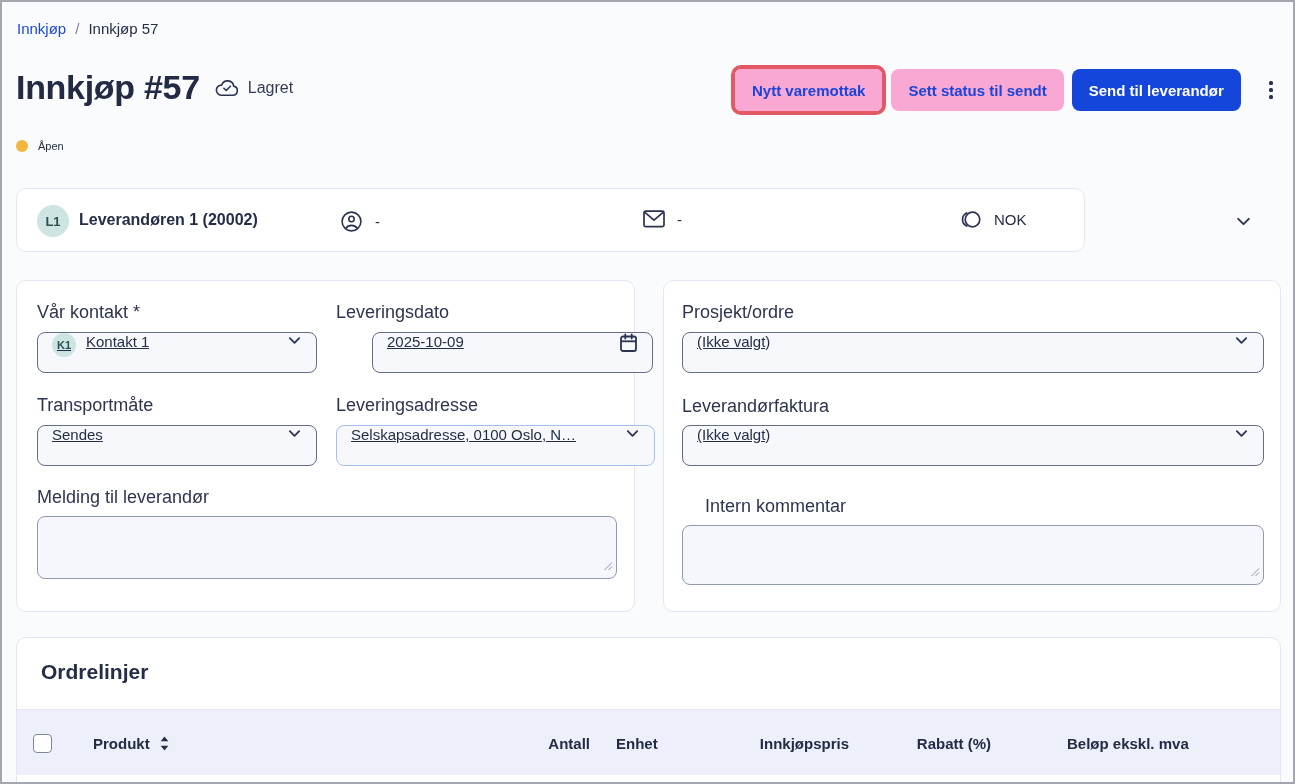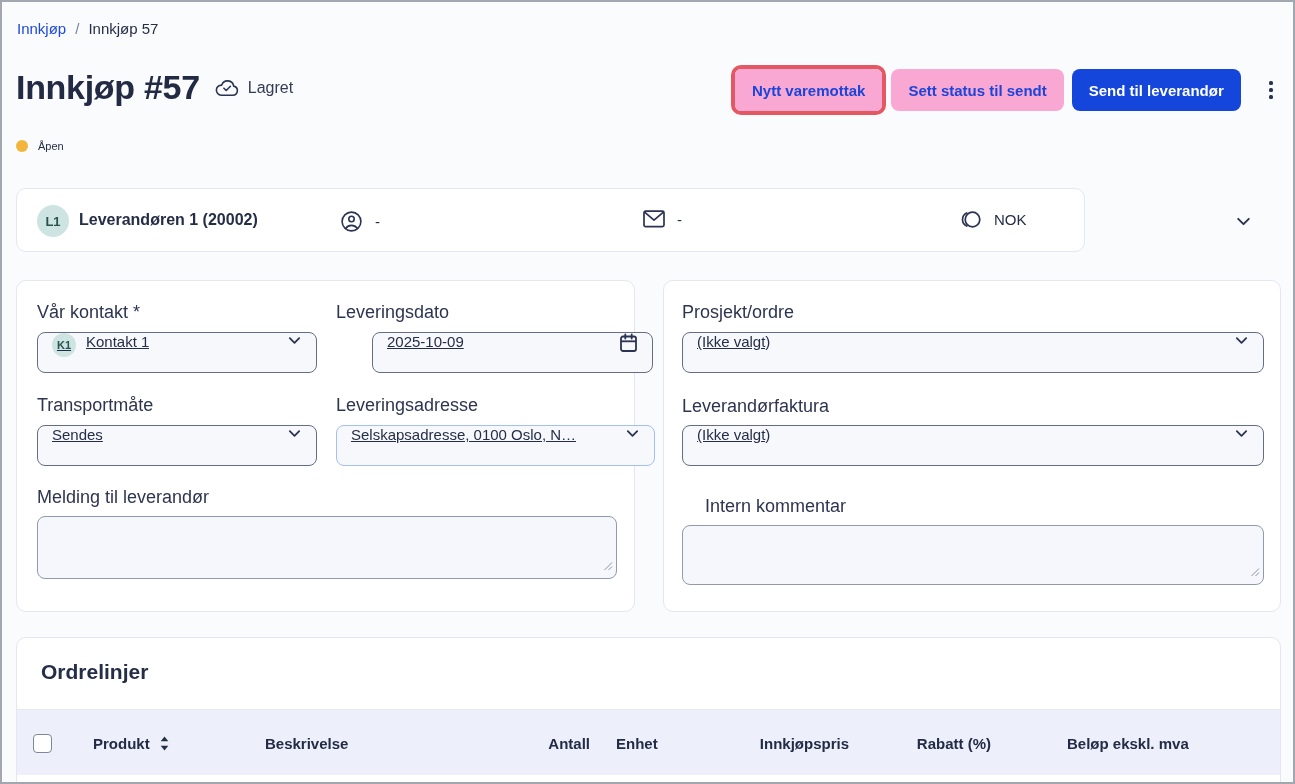--- a/index.html
+++ b/index.html
@@ -241,21 +241,20 @@
       <span class="checkbox"></span>
       <span class="th sortable" style="left:54px;margin-left:22px;">
         <span>Produkt</span>
         <span class="icon">
           <svg width="9" height="15" viewBox="0 0 9 15">
               <path d="M4.5 0.5L8.3 5.2H0.7Z" fill="#252e47"></path>
               <path d="M4.5 14.5L0.7 9.8H8.3Z" fill="#252e47"></path>
             </svg>
         </span>
       </span>
-      <span class="th" style="left:248px;">Beskrivelse</span>
       <span class="th ra" style="left:489px;width:84px;">Antall</span>
       <span class="th" style="left:599px;">Enhet</span>
       <span class="th ra" style="left:702px;width:130px;">Innkjøpspris</span>
       <span class="th ra" style="left:844px;width:130px;">Rabatt (%)</span>
       <span class="th" style="left:1050px;">Beløp ekskl. mva</span>
     </div>
   </div>
 
 </div>
 

